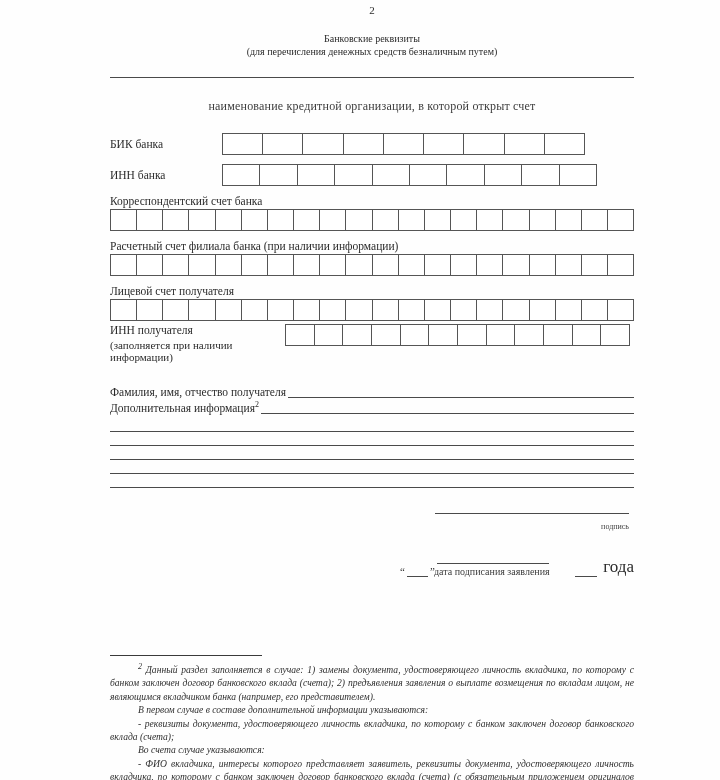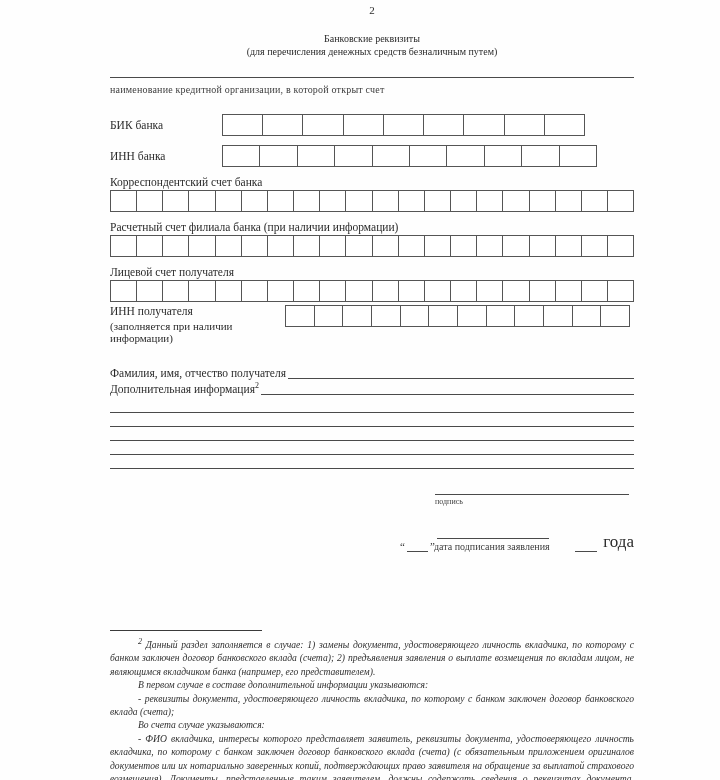--- a/index.html
+++ b/index.html
@@ -11,21 +11,21 @@
     position:relative;
     overflow:hidden;
   }
   .page { position:absolute; left:110px; top:0; width:524px; }
 
   .page-number { text-align:center; font-size:11px; padding-top:4px; }
 
   .title-block { margin-top:16px; text-align:center; font-size:10px; line-height:1.3; }
 
   .org-line { margin-top:12px; height:8px; border-bottom:1.6px solid #4a4a4a; }
-  .org-caption { margin-top:6px; text-align:left; font-size:10px; color:#3c3c3c; letter-spacing:.2px; }
+  .org-caption { margin-top:21px; text-align:center; font-size:12px; color:#3c3c3c; letter-spacing:.2px; }
 
   .field-label { font-size:11.5px; }
   .inline-row { display:flex; align-items:center; }
   .inline-row .field-label { width:112px; flex:0 0 112px; }
 
   .cells { display:flex; border:1px solid #555; height:22px; background:#fff; }
   .cell { flex:1; border-right:1px solid #555; }
   .cell:last-child { border-right:none; }
 
   .row-bik { margin-top:19px; }
@@ -46,21 +46,21 @@
   .write-row .fill-line { flex:1; border-bottom:1px solid #4a4a4a; height:13px; margin-left:2px; }
   .row-fio { margin-top:22px; }
   .row-extra { margin-top:2px; }
   sup { font-size:8px; vertical-align:super; }
 
   .blank-lines { margin-top:4px; }
   .blank-line { height:14px; border-bottom:1px solid #4a4a4a; }
 
   .sig-block { margin-top:14px; margin-left:325px; width:194px; }
   .sig-line { height:12px; border-bottom:1px solid #4a4a4a; }
-  .sig-caption { text-align:left; font-size:8px; margin-top:2px; color:#3c3c3c; }
+  .sig-caption { text-align:right; font-size:8px; margin-top:8px; color:#3c3c3c; }
 
   .date-row { margin-top:20px; margin-left:288px; display:flex; align-items:flex-end; font-size:11.5px; }
   .q { font-size:11px; padding:0 2px; }
   .d-line { border-bottom:1px solid #4a4a4a; height:13px; }
   .d-line.day { width:32px; }
   .d-line.month { width:112px; }
   .d-line.year { width:34px; margin-left:8px; margin-right:6px; }
   .d-month-wrap { display:flex; flex-direction:column; }
   .date-caption { font-size:10px; color:#3c3c3c; margin-top:2px; white-space:nowrap; margin-left:-20px; text-align:center; width:150px; }
   .year-word { font-size:17px; }

